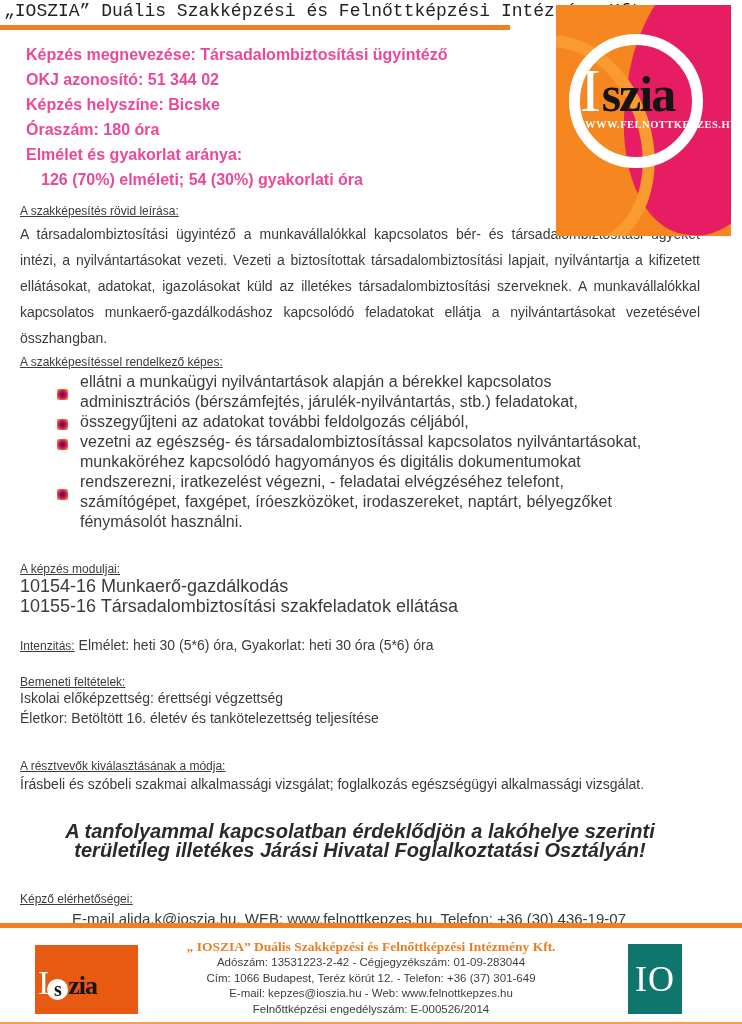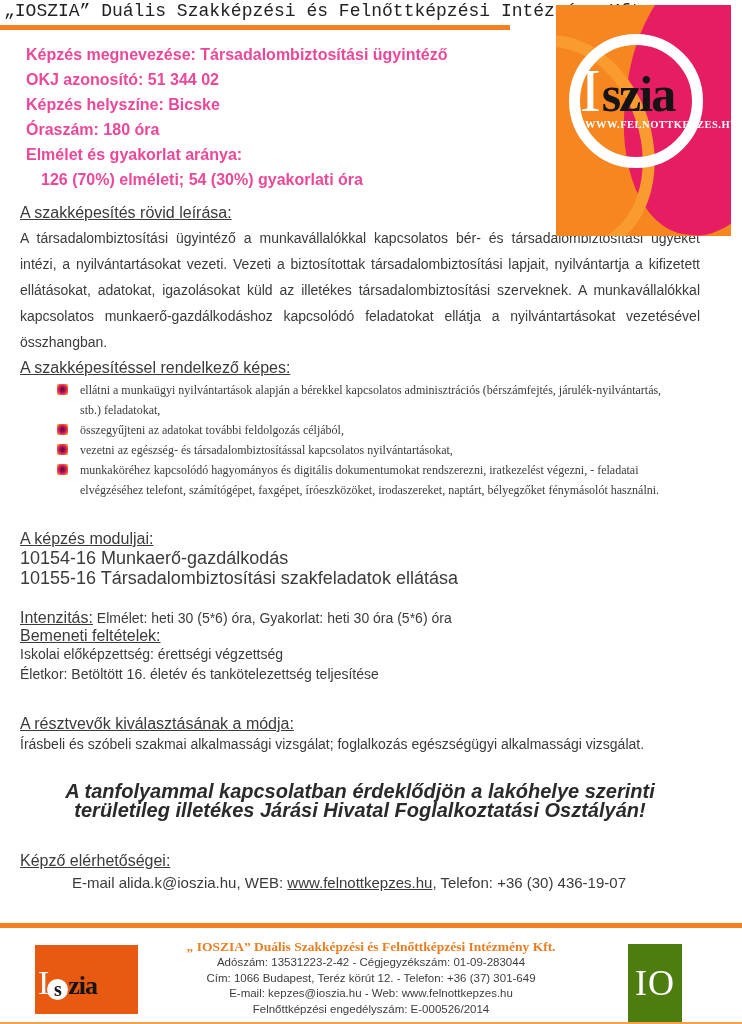--- a/index.html
+++ b/index.html
@@ -19,33 +19,33 @@
   .logo-text{position:absolute;left:24px;top:50px;white-space:nowrap;}
   .logo-text .li{font-family:"Liberation Serif",serif;font-size:62px;color:#ffffff;}
   .logo-text .ls{font-family:"Liberation Serif",serif;font-weight:bold;font-size:50px;color:#141414;letter-spacing:-2px;margin-left:1px;}
   .logo-url{position:absolute;left:29px;top:114px;font-family:"Liberation Serif",serif;font-weight:bold;font-size:10.5px;color:#ffffff;letter-spacing:0.5px;}
 
   
   .summary{margin:12px 0 0 6px;font-weight:bold;font-size:16px;line-height:25px;color:#ec4899;}
   .summary .ratio{padding-left:15px;}
 
   
-  .heading{font-size:16px;text-decoration:underline;margin-top:0;}
+  .heading{font-size:12px;text-decoration:underline;margin-top:0;}
   .desc-heading{margin-top:12px;}
   .paragraph{font-size:14px;line-height:26px;text-align:justify;margin-top:3px;}
   .skills-heading{margin-top:4px;}
   .bullets{margin:3px 0 0 37px;}
-  .bullet-row{display:flex;align-items:flex-start;line-height:20px;font-size:12px;font-family:Liberation Serif, serif;}
+  .bullet-row{display:flex;align-items:center;line-height:20px;font-size:16px;}
   .bullet-icon{flex:0 0 11px;width:11px;height:11px;margin:4px 12px 0 0;background:#F0831E;border-radius:2px;background-image:radial-gradient(circle at 50% 50%, #70103f 18%, #E0186A 52%, #F0831E 78%);}
   .bullet-text{max-width:585px;}
 
   .modules{margin-top:30px;}
   .modules .mline{font-size:18px;line-height:20px;}
   .intensity{margin-top:21px;font-size:14px;}
-  .entry{}
+  .entry{margin-top:22px;}
   .entry .eline{font-size:14px;line-height:19.5px;}
   .selection{margin-top:31px;}
   .selection .sline{font-size:14px;line-height:20px;margin-top:1px;}
 
   .notice{margin:28px auto 0 auto;max-width:655px;text-align:center;font-weight:bold;font-style:italic;font-size:20px;line-height:19px;color:#2a2a2a;}
 
   .contact{margin-top:32px;}
   .contact-line{font-size:15px;margin:4px 0 0 52px;}
   .contact-line .u{text-decoration:underline;}
 
@@ -55,21 +55,21 @@
   .footer-center{position:absolute;left:0;top:936px;width:742px;text-align:center;}
   .footer-title{font-family:"Liberation Serif",serif;font-weight:bold;font-size:13.5px;color:#E87E22;line-height:17px;}
   .footer-line{font-size:11.5px;color:#3d3d3d;line-height:15.5px;}
 
   .flogo{position:absolute;left:35px;top:943px;width:63px;height:69px;background:#E85912;padding-left:40px;}
   .flogo .txt{position:absolute;left:3px;top:19px;white-space:nowrap;}
   .flogo .fli{font-family:"Liberation Serif",serif;font-size:34px;color:#ffffff;}
   .flogo .fls{display:inline-block;width:21px;height:21px;margin:0 0 2px -2px;background:#ffffff;border-radius:50%;color:#141414;font-family:"Liberation Serif",serif;font-weight:bold;font-size:20px;line-height:21px;text-align:center;vertical-align:-2px;}
   .flogo .flzia{font-family:"Liberation Serif",serif;font-weight:bold;font-size:26px;color:#141414;letter-spacing:-1px;}
 
-  .iologo{position:absolute;left:628px;top:942px;width:54px;height:78px;background:#4d7c0f;display:flex;align-items:center;justify-content:center;font-family:"Liberation Serif",serif;font-size:36px;color:#ffffff;letter-spacing:1px;}
+  .iologo{position:absolute;left:628px;top:942px;width:54px;height:70px;background:#0f766e;display:flex;align-items:center;justify-content:center;font-family:"Liberation Serif",serif;font-size:36px;color:#ffffff;letter-spacing:1px;}
 </style>
 </head>
 <body>
 
 <div class="page">
 
   <div class="doc">
     <div class="company-title">„IOSZIA” Duális Szakképzési és Felnőttképzési Intézmény Kft.</div>
     <div class="header-rule"></div>
 

